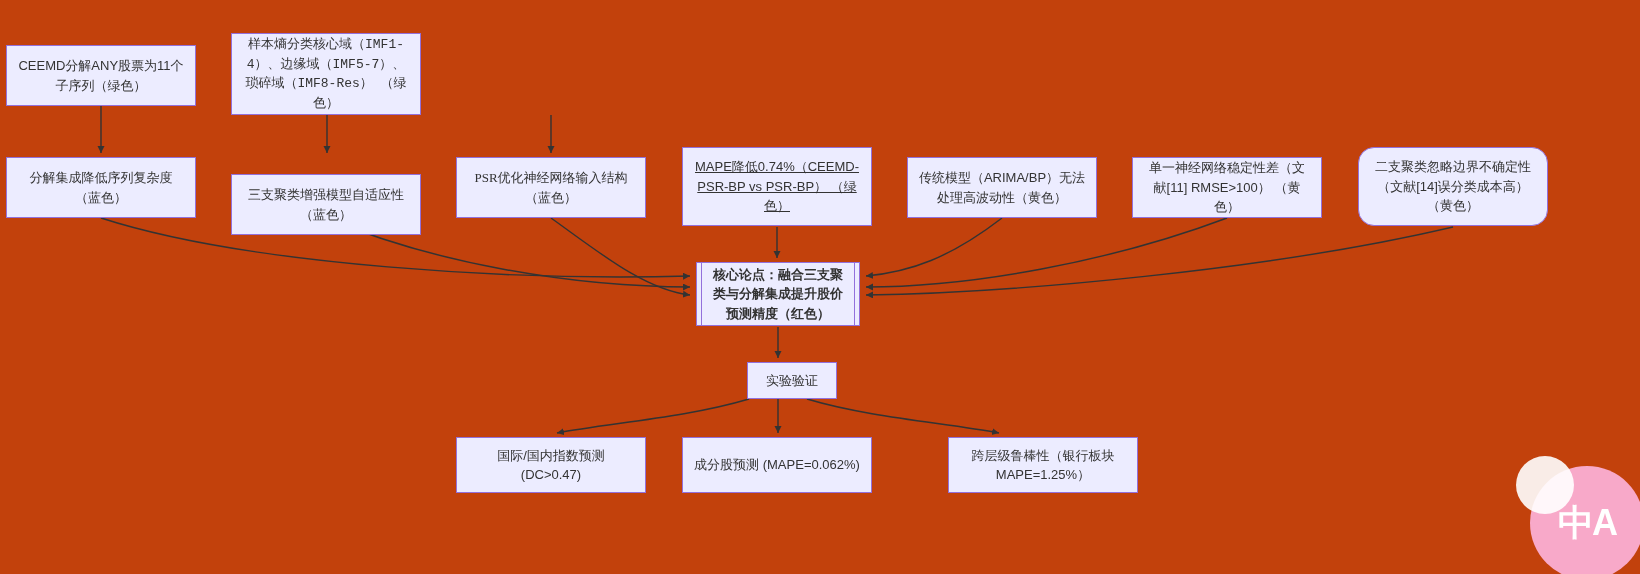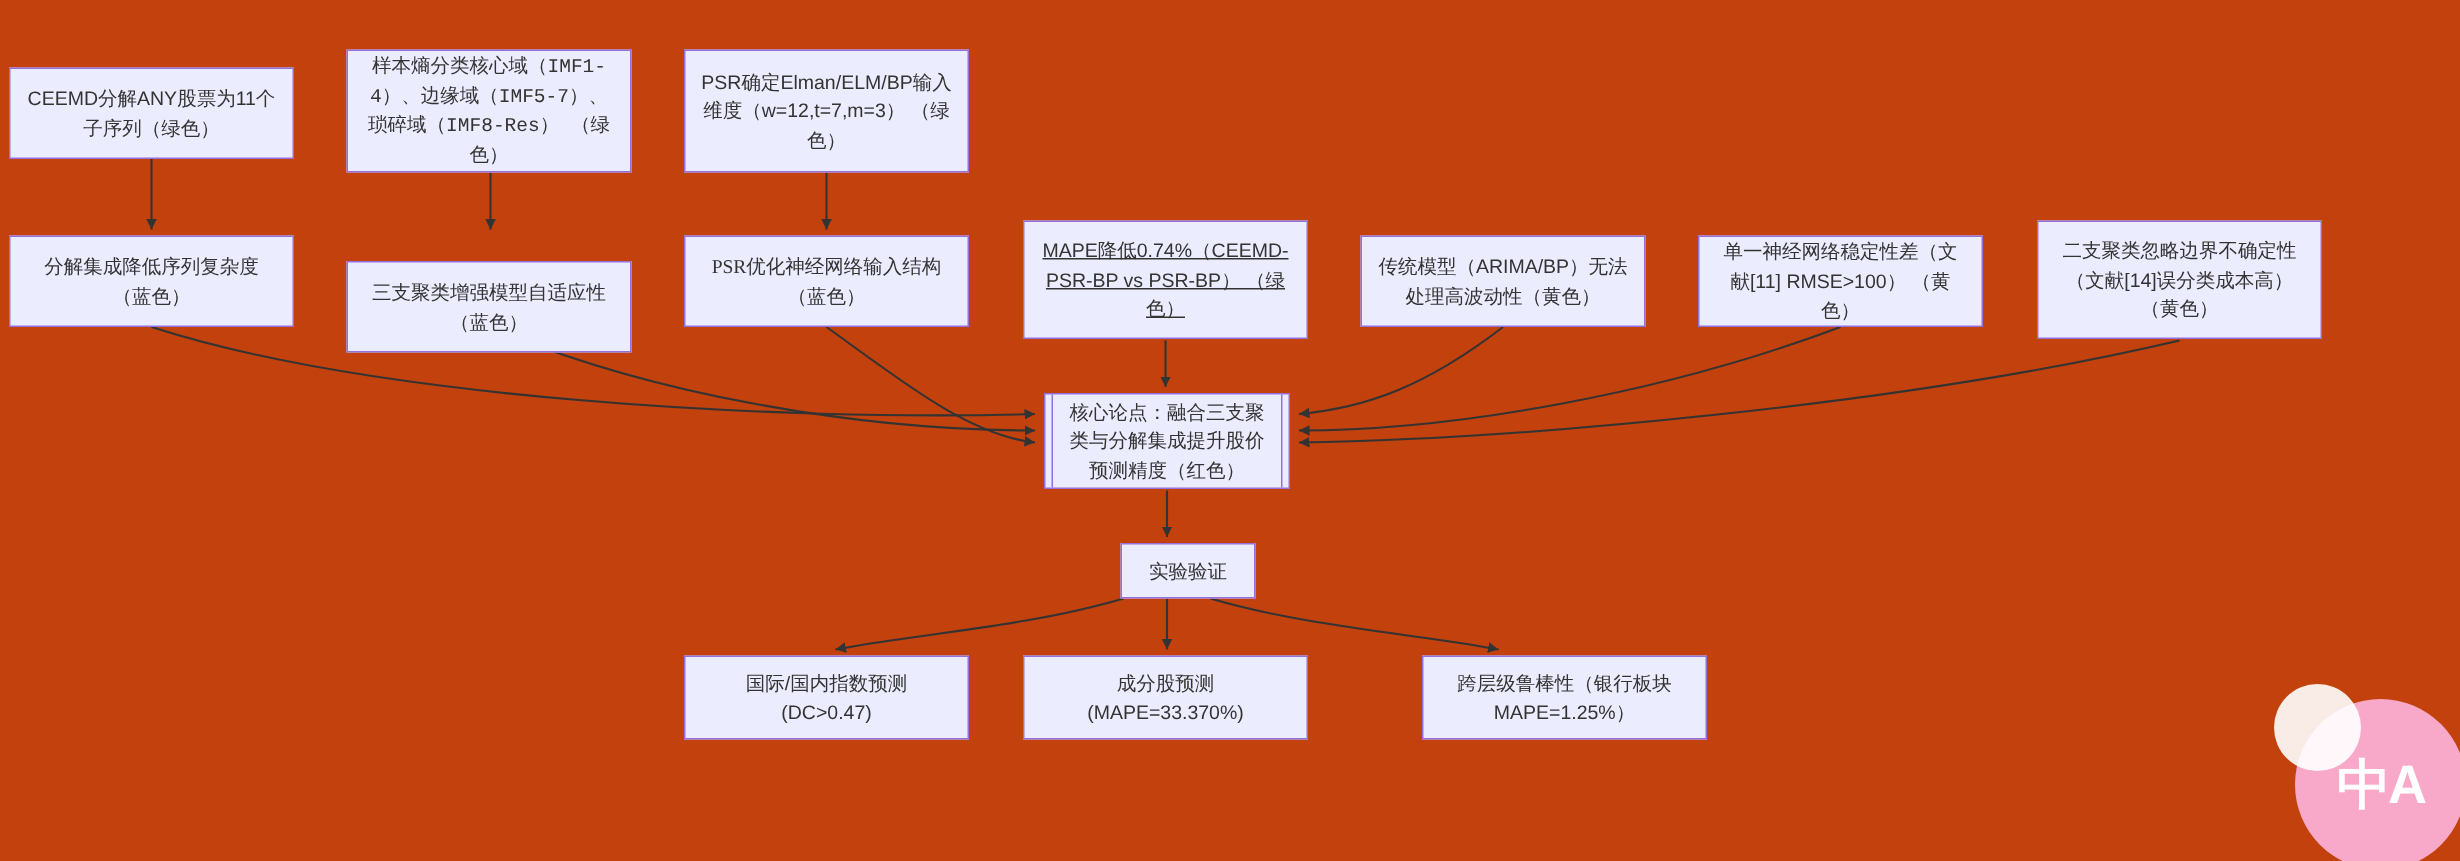--- a/index.html
+++ b/index.html
@@ -20,22 +20,22 @@
   .subroutine::after { right:4px; }
   #nA{left:6px;   top:45px;  width:190px; height:61px;}
   #nB{left:231px; top:33px;  width:190px; height:82px;font-family:Liberation Mono, monospace;}
   #nC{left:456px; top:33px;  width:190px; height:82px;}
   #nD{left:6px;   top:157px; width:190px; height:61px;}
   #nE{left:231px; top:174px; width:190px; height:61px;text-align:center;}
   #nF{left:456px; top:157px; width:190px; height:61px;font-family:Liberation Serif, serif;}
   #nG{left:682px; top:147px; width:190px; height:79px;text-decoration:underline;}
   #nH{left:907px; top:157px; width:190px; height:61px;}
   #nI{left:1132px;top:157px; width:190px; height:61px;}
-  #nJ{left:1358px;top:147px; width:190px; height:79px;}
-  #nK{left:696px; top:262px; width:164px; height:64px; padding:4px 12px;}
+  #nJ{left:1358px;top:147px; width:190px; height:79px;border-radius:16px;}
+  #nK{left:696px; top:262px; width:164px; height:64px; padding:4px 12px;font-weight:bold;}
   #nL{left:747px; top:362px; width:90px;  height:37px;text-align:center;}
   #nM{left:456px; top:437px; width:190px; height:56px;}
   #nN{left:682px; top:437px; width:190px; height:56px;}
   #nO{left:907px; top:437px; width:190px; height:56px;margin-left:41px;}
   .badge {
     position:absolute; left:1530px; top:466px; width:114px; height:114px;
     border-radius:50%; background:#f8a9c9; color:#ffffff;
     display:flex; align-items:center; justify-content:center;
     font-size:36px; font-weight:bold; letter-spacing:-2px; cursor:pointer;
   }
@@ -68,31 +68,30 @@
       <path d="M1453,227 C1270,270 1010,293 866,295" marker-end="url(#arr)"></path>
       <path d="M778,327 L778,358" marker-end="url(#arr)"></path>
       <path d="M749,399 C685,418 608,423 557,433" marker-end="url(#arr)"></path>
       <path d="M778,399 L778,433" marker-end="url(#arr)"></path>
       <path d="M807,399 C871,418 948,423 999,433" marker-end="url(#arr)"></path>
     </g>
   </svg>
 
   <div class="node" id="nA">CEEMD分解ANY股票为11个子序列（绿色）</div>
   <div class="node" id="nB">样本熵分类核心域（IMF1-4）、边缘域（IMF5-7）、琐碎域（IMF8-Res） （绿色）</div>
-  <div class="node" id="nC">PSR确定Elman/ELM/BP输入维度（w=12,t=7,m=3） （绿色）</div>
   <div class="node" id="nD">分解集成降低序列复杂度（蓝色）</div>
   <div class="node" id="nE">三支聚类增强模型自适应性（蓝色）</div>
   <div class="node" id="nF">PSR优化神经网络输入结构（蓝色）</div>
   <div class="node" id="nG">MAPE降低0.74%（CEEMD-PSR-BP vs PSR-BP） （绿色）</div>
   <div class="node" id="nH">传统模型（ARIMA/BP）无法处理高波动性（黄色）</div>
   <div class="node" id="nI">单一神经网络稳定性差（文献[11] RMSE&gt;100） （黄色）</div>
   <div class="node" id="nJ">二支聚类忽略边界不确定性（文献[14]误分类成本高）（黄色）</div>
   <div class="node subroutine" id="nK">核心论点：融合三支聚类与分解集成提升股价预测精度（红色）</div>
   <div class="node" id="nL">实验验证</div>
   <div class="node" id="nM">国际/国内指数预测 (DC&gt;0.47)</div>
-  <div class="node" id="nN">成分股预测 (MAPE=33.370%)</div>
+  <div class="node" id="nN">成分股预测 (MAPE=0.062%)</div>
   <div class="node" id="nO">跨层级鲁棒性（银行板块 MAPE=1.25%）</div>
 
   <div class="badge">
     <span>中A</span>
   </div>
 
 </div>
 
 </body></html>

